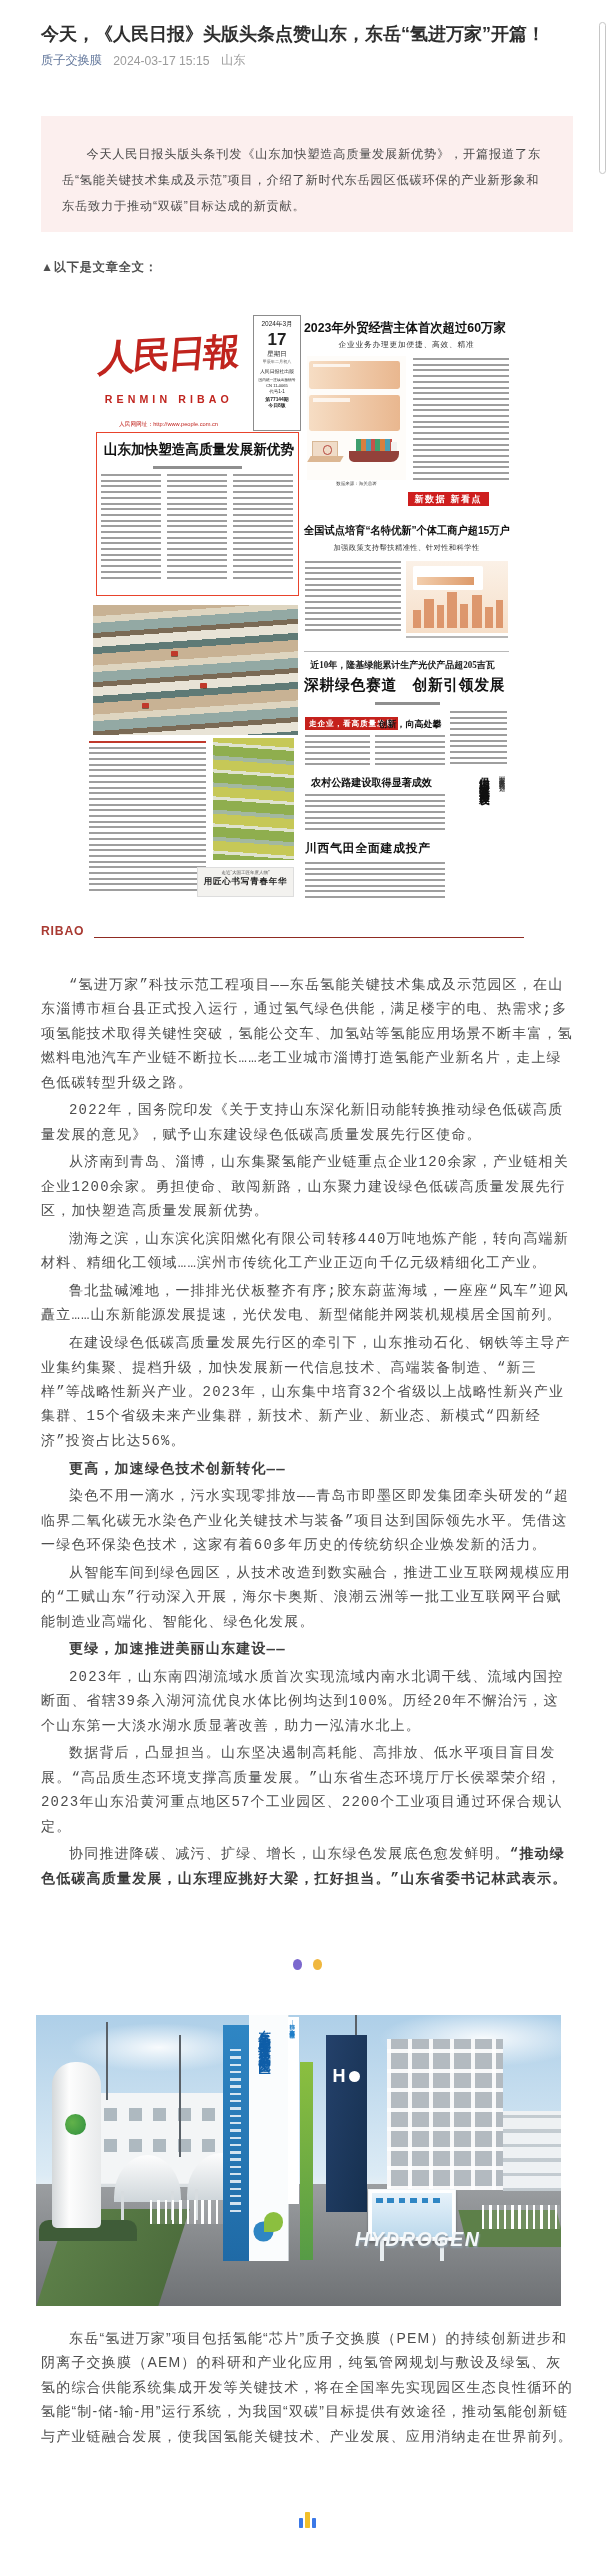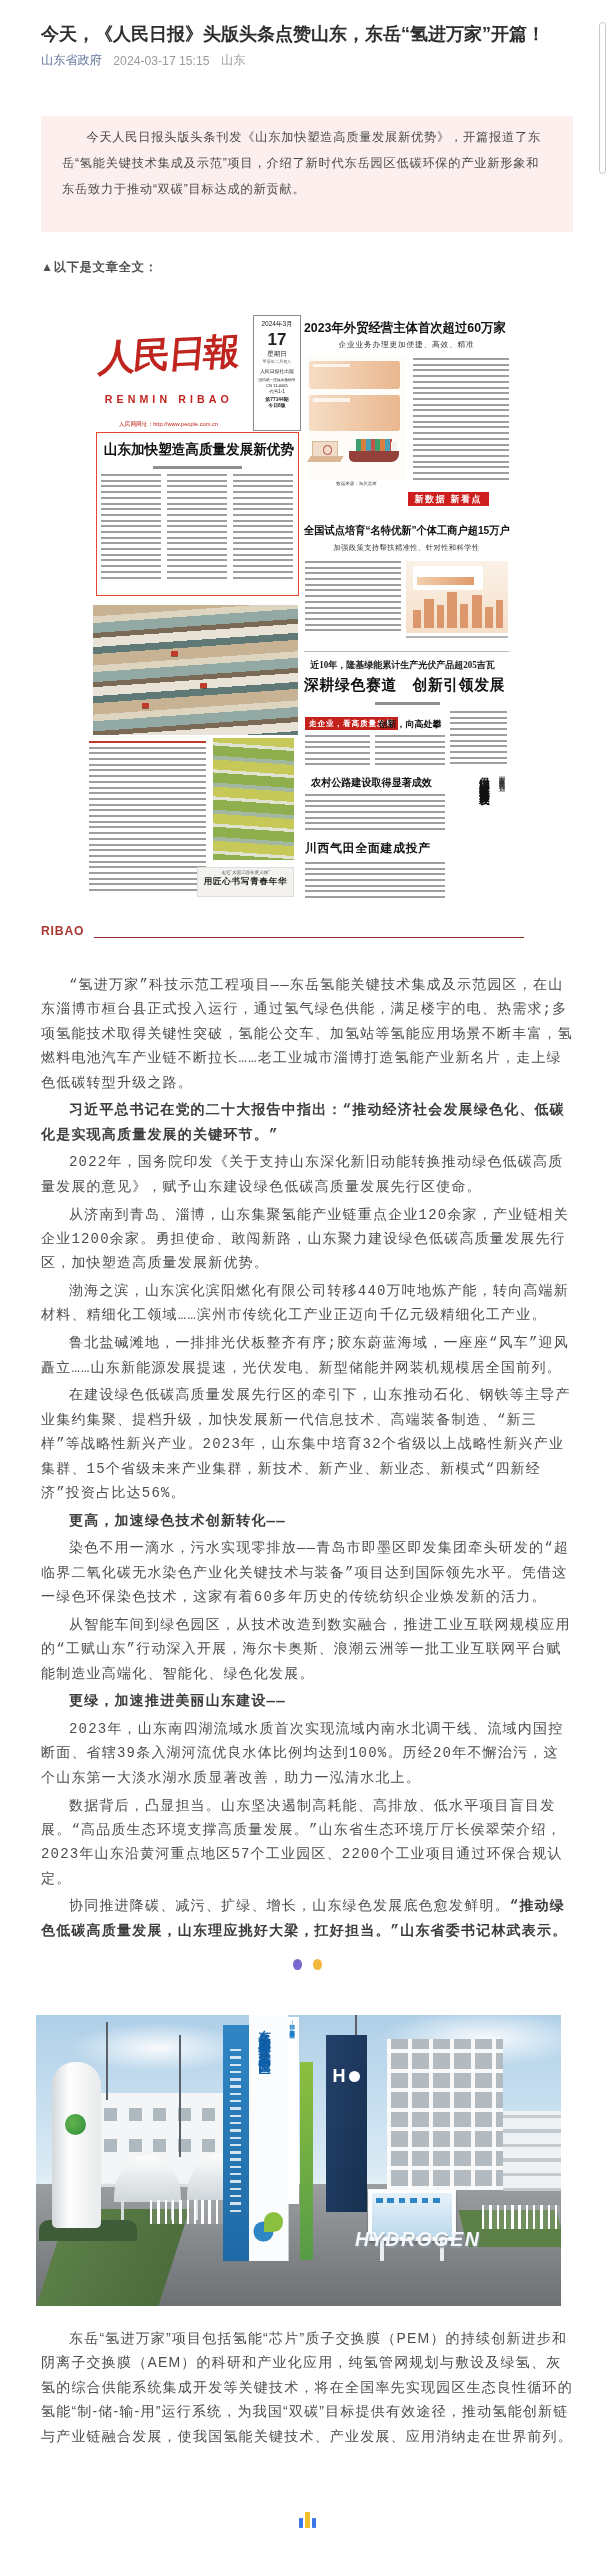--- a/index.html
+++ b/index.html
@@ -6,21 +6,21 @@
   #page{position:relative;width:615px;height:2576px;background:#ffffff;overflow:hidden;
         font-family:"Liberation Sans","DejaVu Sans",sans-serif;}
   .abs{position:absolute;}
   
   .title{left:41px;top:9.8px;width:538px;font-size:18px;line-height:25px;font-weight:700;color:#2e2e2e;}
   .meta{left:41px;top:52px;width:488px;font-size:12.2px;color:#9b9b9b;display:flex;gap:11.4px;align-items:center;}
   .meta .acct{color:#60759a;}
   .scrollbar{left:599px;top:22px;width:4.9px;height:150px;border:0.8px solid #c6c6c6;border-radius:3.3px;background:#ffffff;}
   
   .summary{left:41px;top:116px;width:532px;height:116px;background:#fcefee;}
-  .summary p{margin:0;padding:8px 21px;font-size:12.2px;line-height:26px;color:#4a4a4a;text-indent:2em;letter-spacing:0.8px;}
+  .summary p{margin:0;padding:25px 21px;font-size:12.2px;line-height:26px;color:#4a4a4a;text-indent:2em;letter-spacing:0.8px;}
   .fulltext{left:41px;top:259px;font-size:12.2px;font-weight:600;color:#4f4f4f;letter-spacing:0.8px;}
   
   .paper{left:89px;top:312px;width:420px;height:592px;background:#ffffff;color:#222;}
   .mast{left:0;top:4.9px;width:159px;height:75px;font-family:"Liberation Serif","DejaVu Serif",serif;
         font-size:37px;font-weight:700;color:#c0241e;transform:skewX(-8deg) rotate(-3deg);
         letter-spacing:-2.4px;text-align:center;line-height:75px;}
   .pinyin{left:3.3px;top:81px;width:153px;text-align:center;color:#c0241e;font-size:10.6px;font-weight:700;letter-spacing:4.1px;}
   .site{left:0;top:109px;width:159px;text-align:center;color:#c0241e;font-size:5.7px;}
   .datebox{left:164px;top:3.3px;width:46px;height:114px;border:0.8px solid #8c8c8c;text-align:center;color:#222;}
   .datebox div{line-height:1.25;}
@@ -155,21 +155,21 @@
   .footer-icon{left:0;top:2512px;width:615px;display:flex;justify-content:center;align-items:flex-end;gap:2.4px;}
   .footer-icon i{display:block;width:4.1px;border-radius:0.8px;}
 </style>
 </head>
 <body>
 
 <div id="page">
 
   <h1 class="abs title">今天，《人民日报》头版头条点赞山东，东岳“氢进万家”开篇！</h1>
   <div class="abs meta">
-    <span class="acct" style="color: rgb(96, 117, 154);">山东省政府</span>
+    <span class="acct" style="color: rgb(96, 117, 154);">质子交换膜</span>
     <span>2024-03-17 15:15</span>
     <span>山东</span>
   </div>
   <div class="abs scrollbar"></div>
 
   <div class="abs summary" style="background: rgb(252, 239, 238);">
     <p>今天人民日报头版头条刊发《山东加快塑造高质量发展新优势》，开篇报道了东岳“氢能关键技术集成及示范”项目，介绍了新时代东岳园区低碳环保的产业新形象和东岳致力于推动“双碳”目标达成的新贡献。</p>
   </div>
 
   <div class="abs fulltext">▲以下是文章全文：</div>
@@ -278,21 +278,20 @@
     <div class="abs coltext" style="left:216px;top:550px;width:140px;height:36px;"></div>
     <div class="abs vhead">促进国家级新区高质量建设</div>
     <div class="abs vsub">国家发展改革委发布行动计划</div>
   </div>
 
   <div class="abs news-label" style="color: rgb(169, 58, 50);">RIBAO</div>
   <div class="abs news-line"></div>
 
   <div class="abs article">
       <p>“氢进万家”科技示范工程项目——东岳氢能关键技术集成及示范园区，在山东淄博市桓台县正式投入运行，通过氢气绿色供能，满足楼宇的电、热需求;多项氢能技术取得关键性突破，氢能公交车、加氢站等氢能应用场景不断丰富，氢燃料电池汽车产业链不断拉长……老工业城市淄博打造氢能产业新名片，走上绿色低碳转型升级之路。</p>
-      <p class="b">习近平总书记在党的二十大报告中指出：“推动经济社会发展绿色化、低碳化是实现高质量发展的关键环节。”</p>
       <p>2022年，国务院印发《关于支持山东深化新旧动能转换推动绿色低碳高质量发展的意见》，赋予山东建设绿色低碳高质量发展先行区使命。</p>
       <p>从济南到青岛、淄博，山东集聚氢能产业链重点企业120余家，产业链相关企业1200余家。勇担使命、敢闯新路，山东聚力建设绿色低碳高质量发展先行区，加快塑造高质量发展新优势。</p>
       <p>渤海之滨，山东滨化滨阳燃化有限公司转移440万吨地炼产能，转向高端新材料、精细化工领域……滨州市传统化工产业正迈向千亿元级精细化工产业。</p>
       <p>鲁北盐碱滩地，一排排光伏板整齐有序;胶东蔚蓝海域，一座座“风车”迎风矗立……山东新能源发展提速，光伏发电、新型储能并网装机规模居全国前列。</p>
       <p>在建设绿色低碳高质量发展先行区的牵引下，山东推动石化、钢铁等主导产业集约集聚、提档升级，加快发展新一代信息技术、高端装备制造、“新三样”等战略性新兴产业。2023年，山东集中培育32个省级以上战略性新兴产业集群、15个省级未来产业集群，新技术、新产业、新业态、新模式“四新经济”投资占比达56%。</p>
       <p class="b">更高，加速绿色技术创新转化——</p>
       <p>染色不用一滴水，污水实现零排放——青岛市即墨区即发集团牵头研发的“超临界二氧化碳无水染色产业化关键技术与装备”项目达到国际领先水平。凭借这一绿色环保染色技术，这家有着60多年历史的传统纺织企业焕发新的活力。</p>
       <p>从智能车间到绿色园区，从技术改造到数实融合，推进工业互联网规模应用的“工赋山东”行动深入开展，海尔卡奥斯、浪潮云洲等一批工业互联网平台赋能制造业高端化、智能化、绿色化发展。</p>
       <p class="b">更绿，加速推进美丽山东建设——</p>
       <p>2023年，山东南四湖流域水质首次实现流域内南水北调干线、流域内国控断面、省辖39条入湖河流优良水体比例均达到100%。历经20年不懈治污，这个山东第一大淡水湖水质显著改善，助力一泓清水北上。</p>

